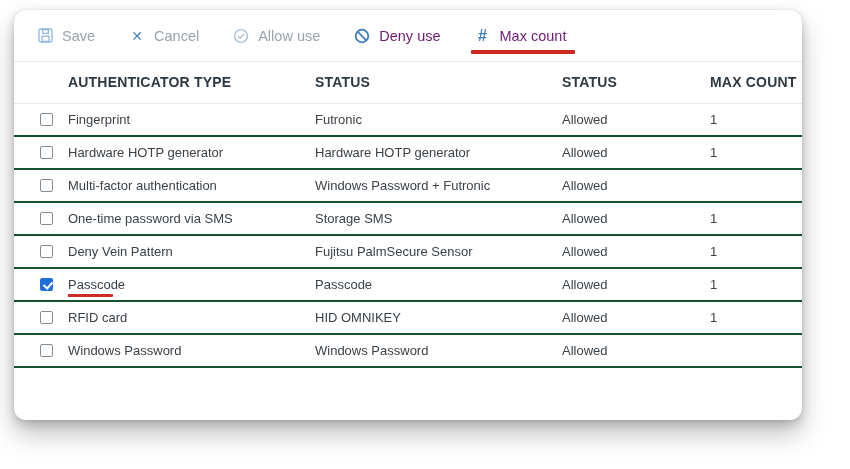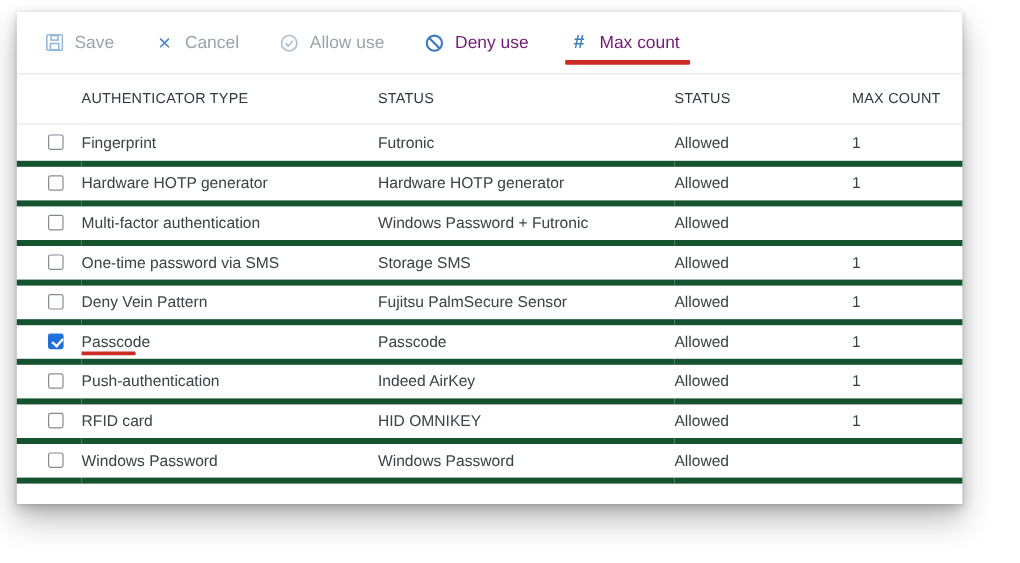--- a/index.html
+++ b/index.html
@@ -7,21 +7,21 @@
     width: 850px; height: 469px;
     background: #ffffff;
     overflow: hidden;
     font-family: "Liberation Sans", "DejaVu Sans", sans-serif;
   }
   .card {
     position: absolute;
     left: 14px; top: 10px;
     width: 788px; height: 410px;
     background: #ffffff;
-    border-radius: 1px;
+    border-radius: 12px;
     box-shadow: 0 14px 26px rgba(0,0,0,.25), 0 4px 10px rgba(0,0,0,.16), 0 0 3px rgba(0,0,0,.10);
   }
   
   .toolbar {
     height: 52px;
     display: flex;
     align-items: center;
     gap: 34px;
     padding-left: 23px;
     border-bottom: 1px solid #e6e8ea;
@@ -54,33 +54,33 @@
   table { border-collapse: collapse; table-layout: fixed; width: 788px; }
   col.c1 { width: 54px; }
   col.c2 { width: 247px; }
   col.c3 { width: 247px; }
   col.c4 { width: 148px; }
   col.c5 { width: 92px; }
   thead th {
     height: 41px;
     text-align: left;
     vertical-align: middle;
-    font-size: 12px;
-    font-weight: 400;
+    font-size: 14px;
+    font-weight: 700;
     letter-spacing: .2px;
     color: #2d3840;
     border-bottom: 1px solid #e6e8ea;
     white-space: nowrap;
   }
   tbody td {
     height: 33px;
     vertical-align: middle;
     font-size: 13px;
     color: #3b4248;
-    border-bottom: 5px solid #14532d;
+    border-bottom: 2px solid #14532d;
     white-space: nowrap;
     overflow: hidden;
   }
   td.c-type { position: relative; }
   .row-underline {
     position: absolute;
     left: -35px; bottom: 3px;
     width: 80px; height: 3px;
     background: #cc2b24;
     border-radius: 1px;
@@ -251,32 +251,20 @@
       </td>
       <td>Passcode</td>
       <td>Allowed</td>
       <td>1</td>
     </tr>
         <tr>
       <td>
         <input type="checkbox" class="cb" style="">
       </td>
       <td class="c-type">
-        <span>Push-authentication</span>
-        
-      </td>
-      <td>Indeed AirKey</td>
-      <td>Allowed</td>
-      <td>1</td>
-    </tr>
-        <tr>
-      <td>
-        <input type="checkbox" class="cb" style="">
-      </td>
-      <td class="c-type">
         <span>RFID card</span>
         
       </td>
       <td>HID OMNIKEY</td>
       <td>Allowed</td>
       <td>1</td>
     </tr>
         <tr>
       <td>
         <input type="checkbox" class="cb" style="">

